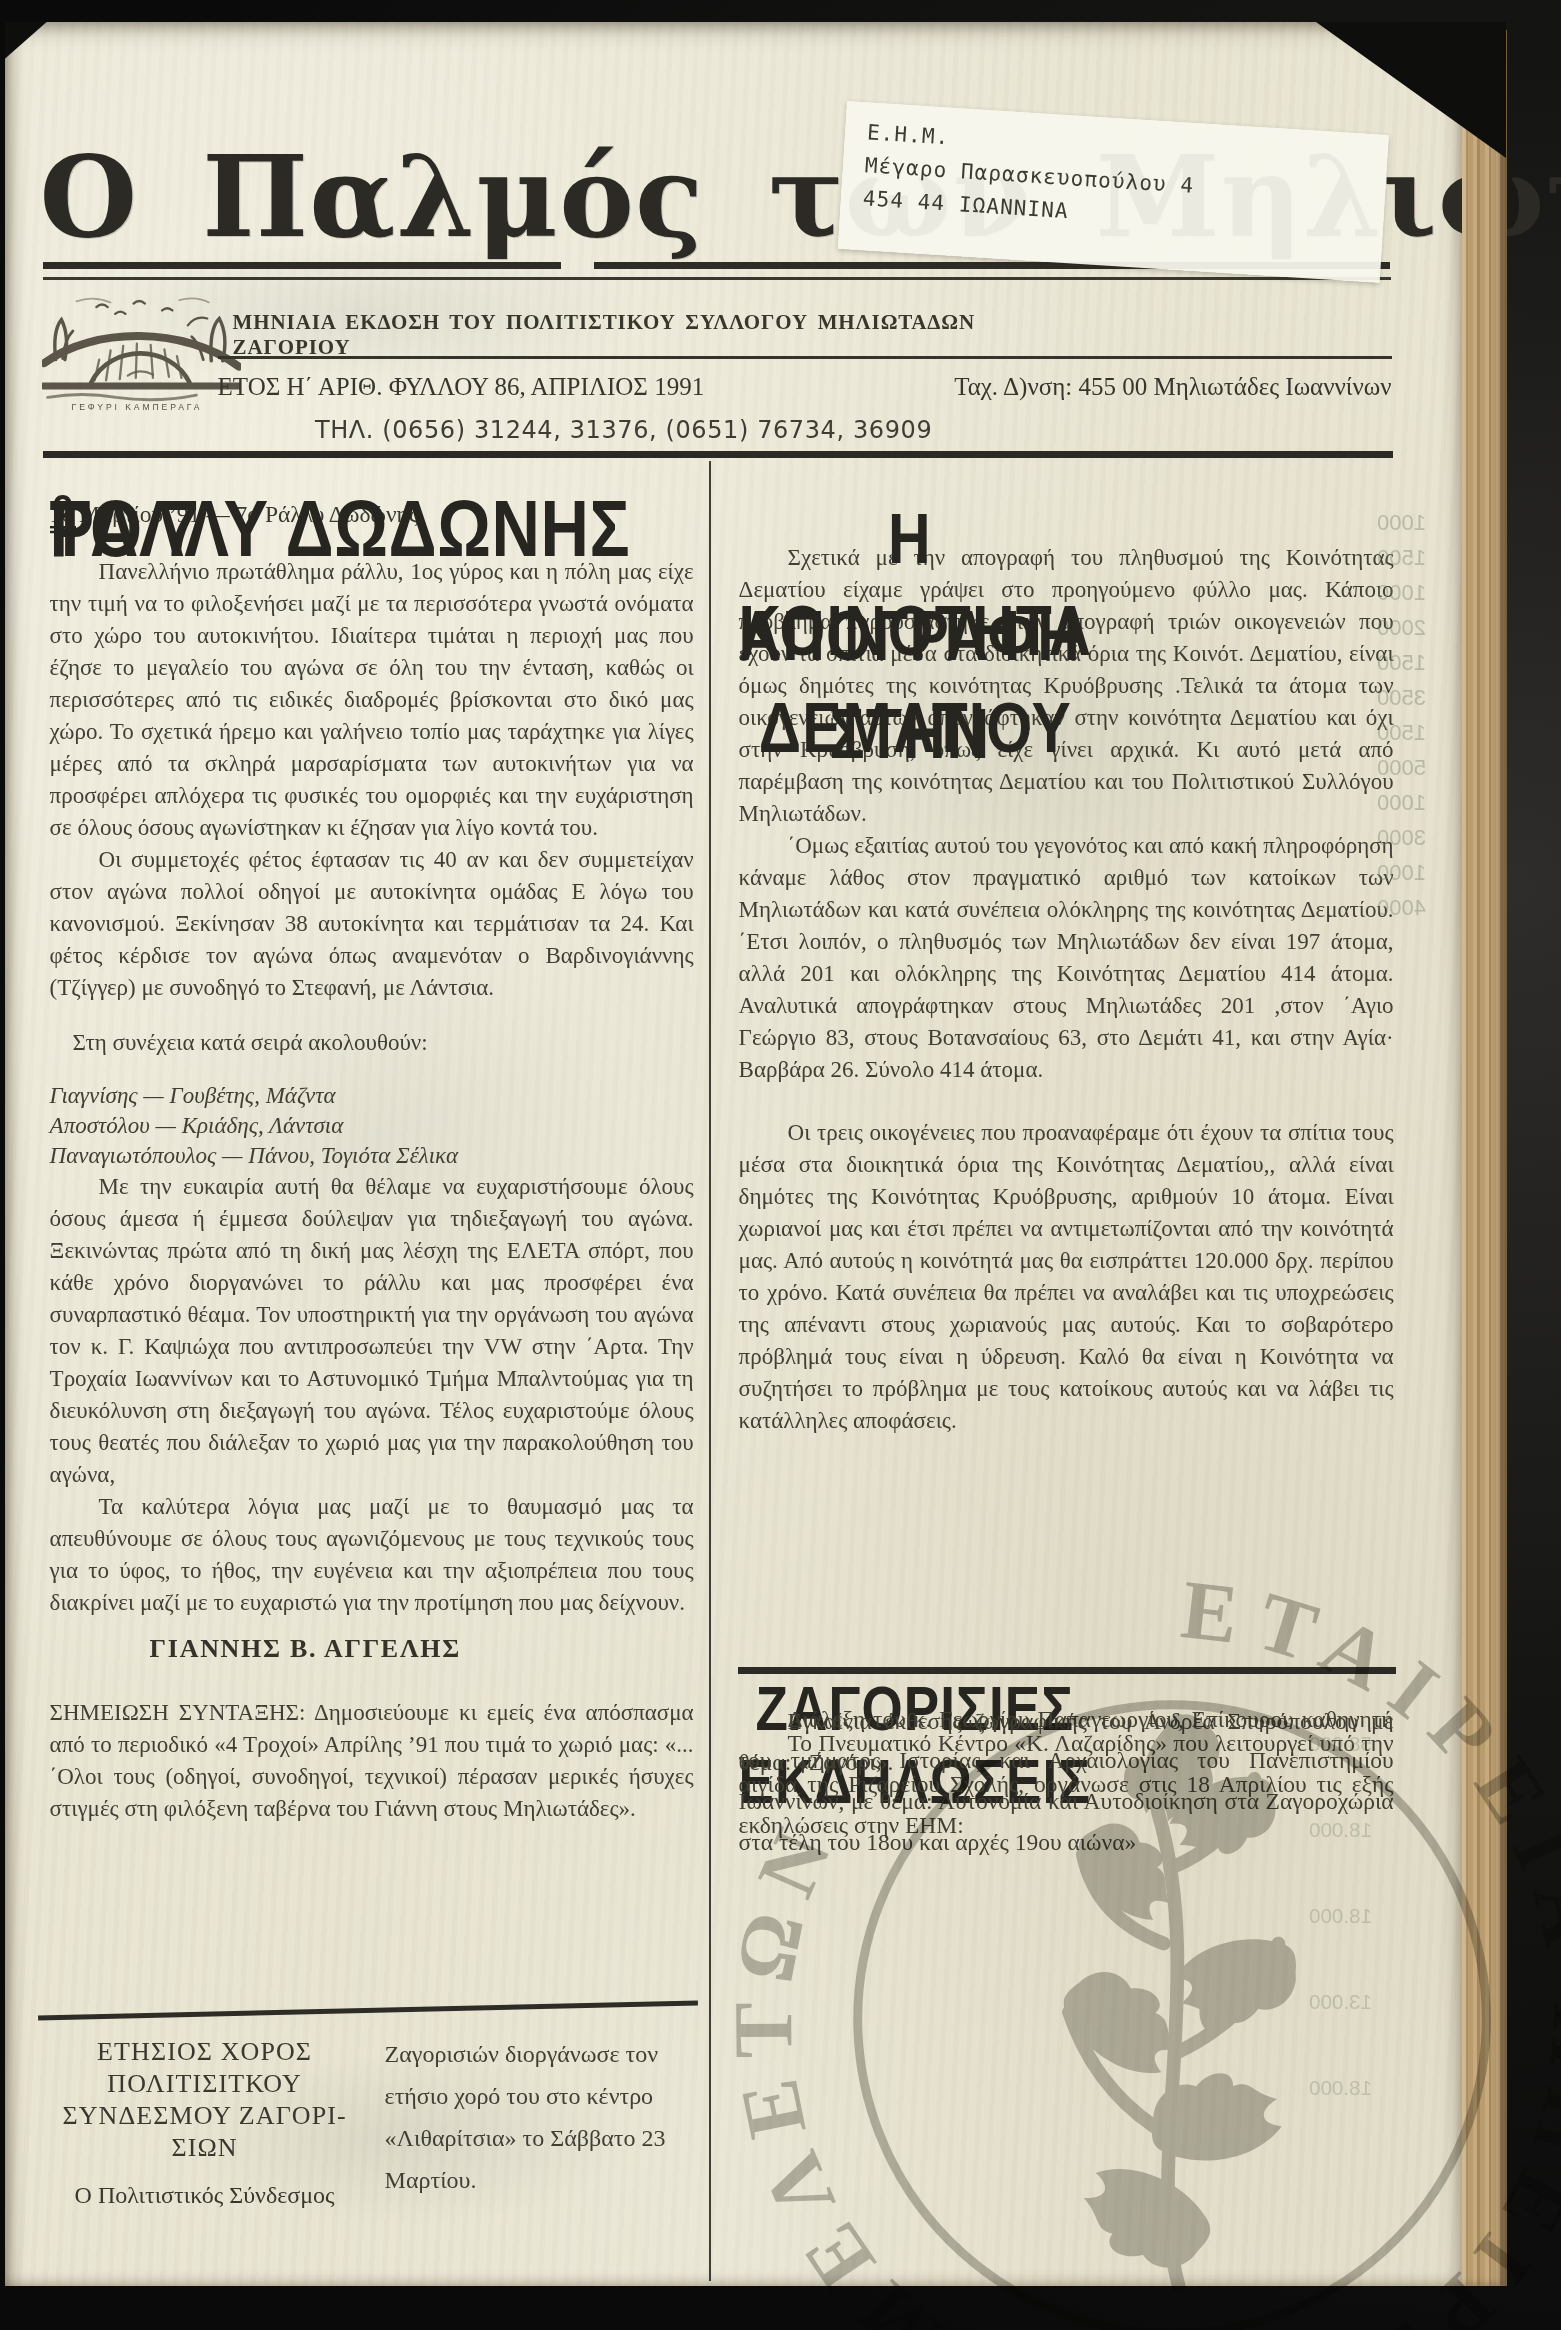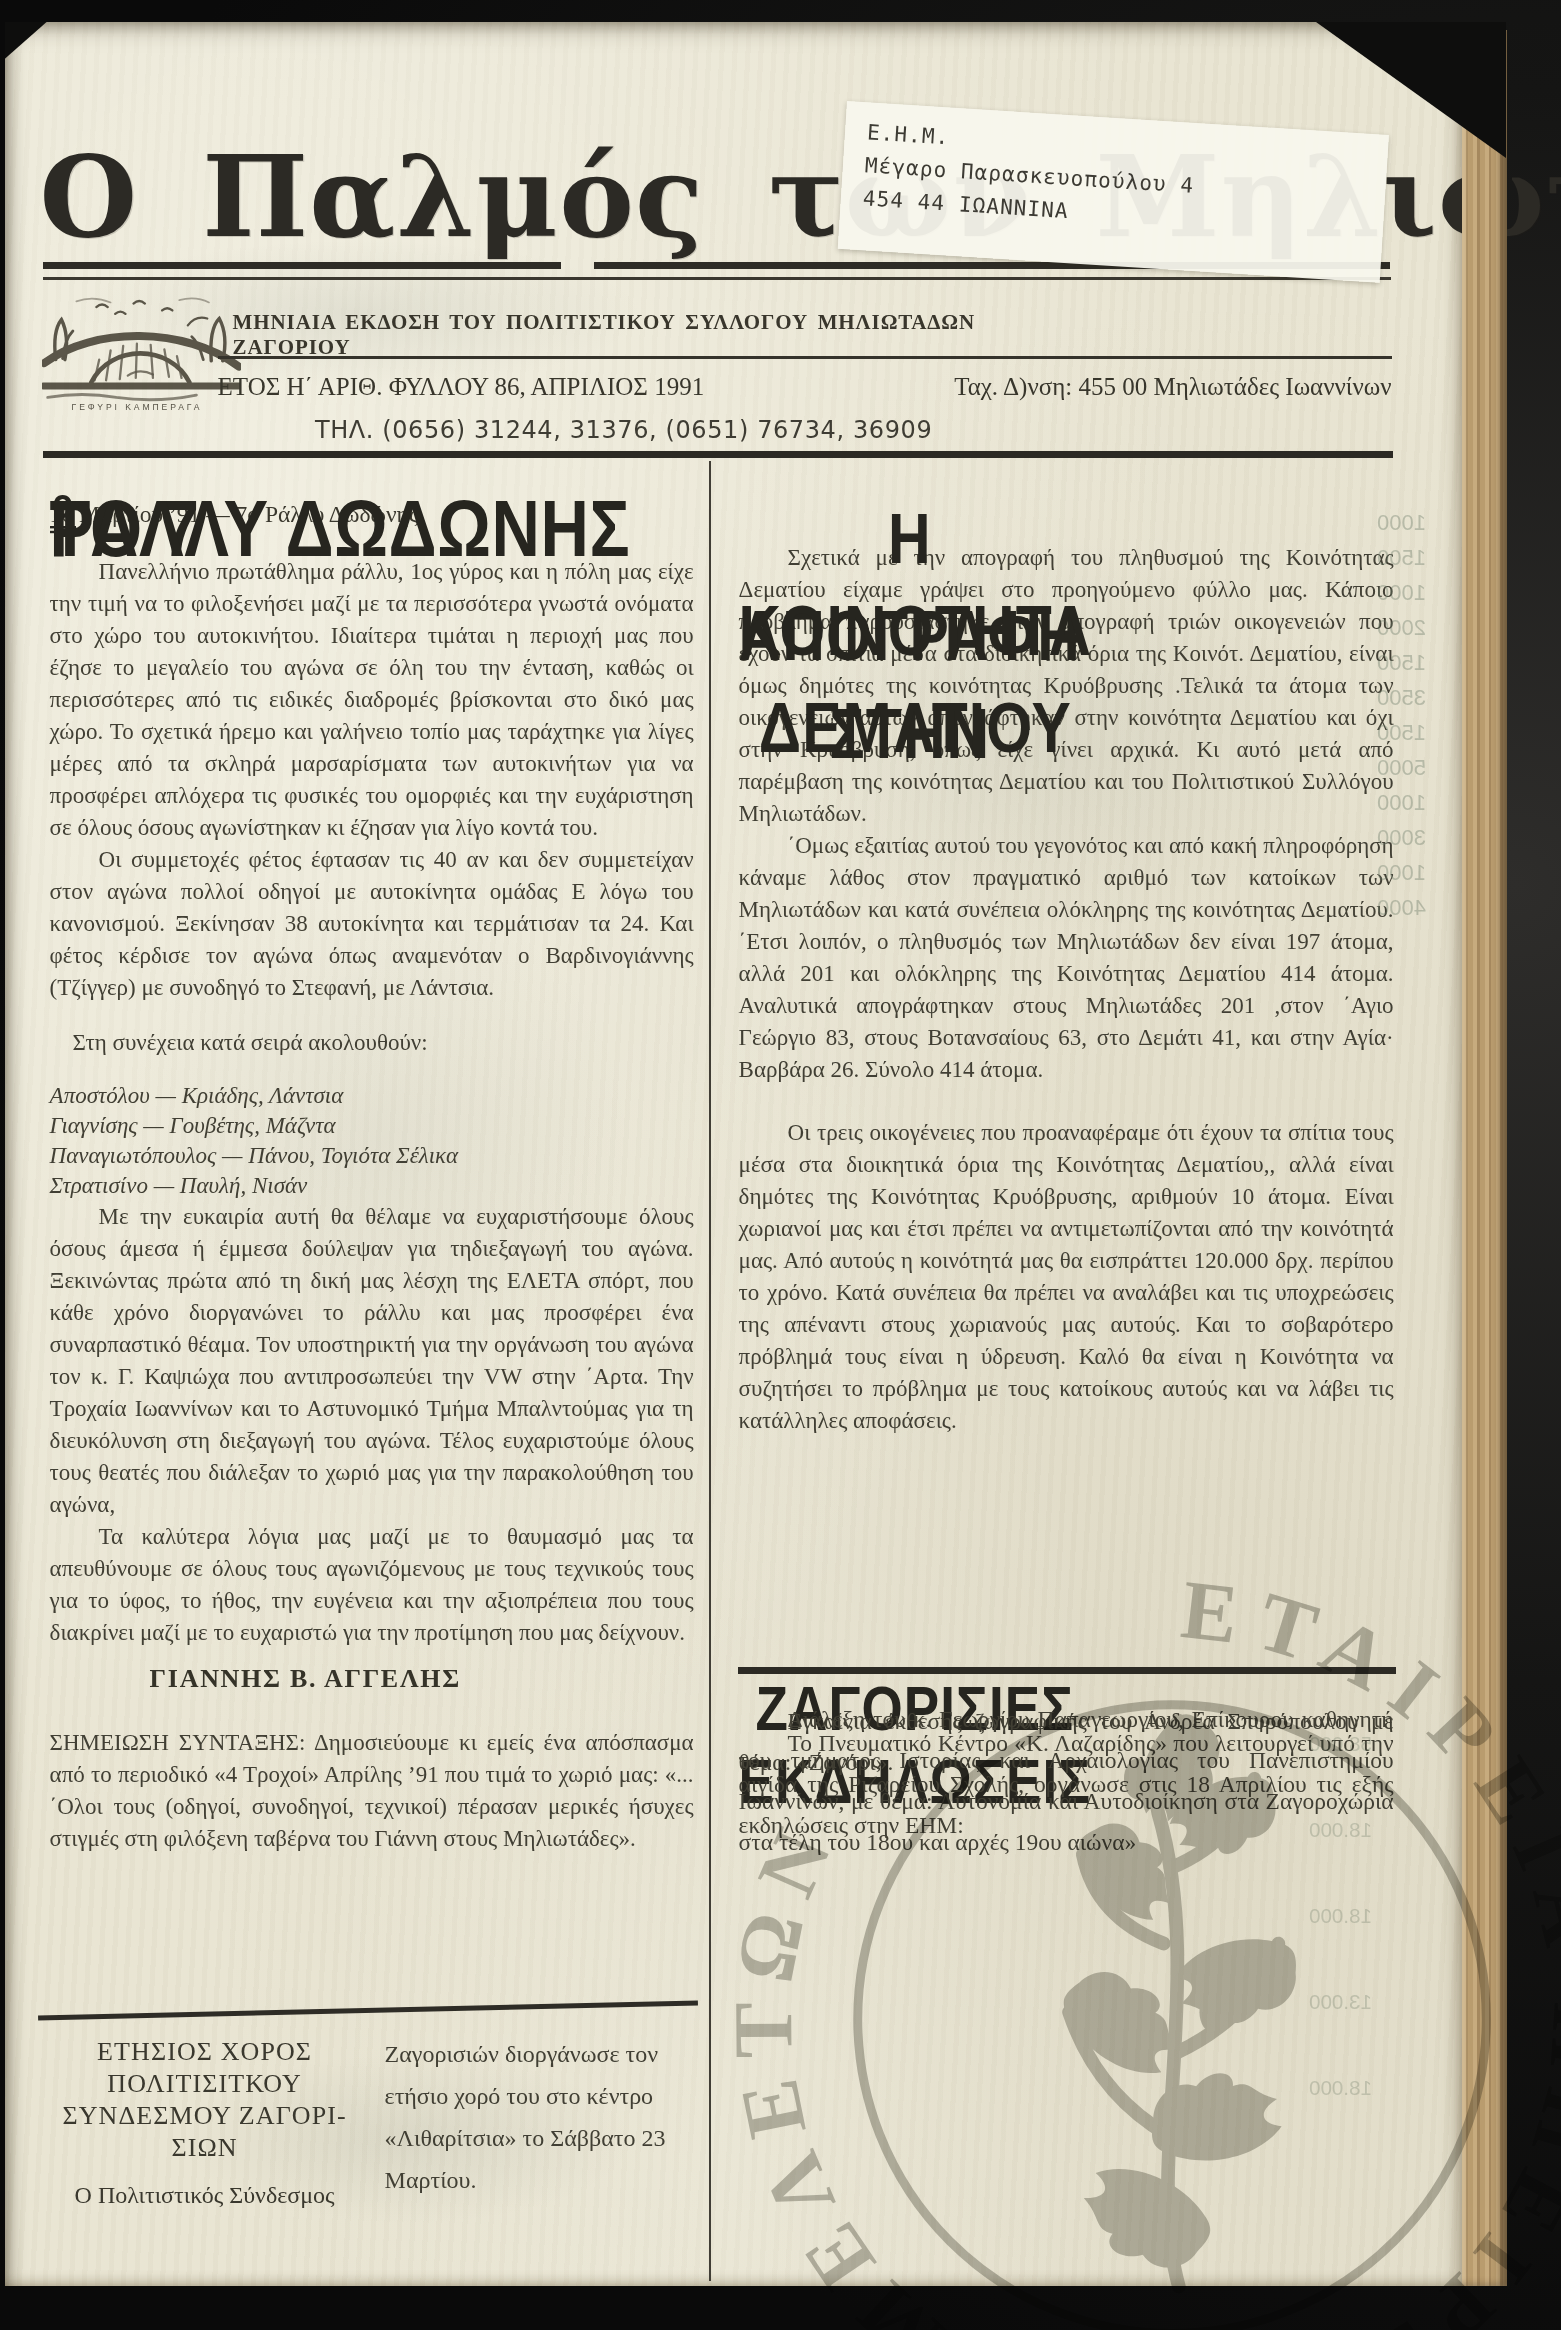--- a/index.html
+++ b/index.html
@@ -176,24 +176,23 @@
             <span class="ord">ο</span>
             <span> ΡΑΛΛΥ ΔΩΔΩΝΗΣ</span>
           </span>
         </h1>
       <div class="dateline">10 Μαρτίου ’91 — 7ο Ράλλυ Δωδώνης</div>
       <p class="body-p first-gap">Πανελλήνιο πρωτάθλημα ράλλυ, 1ος γύρος και η πόλη μας είχε την τιμή να το φιλοξενήσει μαζί με τα περισσότερα γνωστά ονόματα στο χώρο του αυτοκινήτου. Ιδιαίτερα τιμάται η περιοχή μας που έζησε το μεγαλείο του αγώνα σε όλη του την ένταση, καθώς οι περισσότερες από τις ειδικές διαδρομές βρίσκονται στο δικό μας χώρο. Το σχετικά ήρεμο και γαλήνειο τοπίο μας ταράχτηκε για λίγες μέρες από τα σκληρά μαρσαρίσματα των αυτοκινήτων για να προσφέρει απλόχερα τις φυσικές του ομορφιές και την ευχάριστηση σε όλους όσους αγωνίστηκαν κι έζησαν για λίγο κοντά του.</p>
       <p class="body-p">Οι συμμετοχές φέτος έφτασαν τις 40 αν και δεν συμμετείχαν στον αγώνα πολλοί οδηγοί με αυτοκίνητα ομάδας Ε λόγω του κανονισμού. Ξεκίνησαν 38 αυτοκίνητα και τερμάτισαν τα 24. Και φέτος κέρδισε τον αγώνα όπως αναμενόταν ο Βαρδινογιάννης (Τζίγγερ) με συνοδηγό το Στεφανή, με Λάντσια.</p>
       <p class="results-intro">Στη συνέχεια κατά σειρά ακολουθούν:</p>
       <div>
 
-      <div class="result-line">Αποστόλου — Κριάδης, Λάντσια</div>
-          <div class="result-line">Γιαγνίσης — Γουβέτης, Μάζντα</div>
+      <div class="result-line">Γιαγνίσης — Γουβέτης, Μάζντα</div>
+          <div class="result-line">Αποστόλου — Κριάδης, Λάντσια</div>
           <div class="result-line">Παναγιωτόπουλος — Πάνου, Τογιότα Σέλικα</div>
-          <div class="result-line">Στρατισίνο — Παυλή, Νισάν</div>
         </div>
       <p class="body-p">Με την ευκαιρία αυτή θα θέλαμε να ευχαριστήσουμε όλους όσους άμεσα ή έμμεσα δούλεψαν για τηδιεξαγωγή του αγώνα. Ξεκινώντας πρώτα από τη δική μας λέσχη της ΕΛΕΤΑ σπόρτ, που κάθε χρόνο διοργανώνει το ράλλυ και μας προσφέρει ένα συναρπαστικό θέαμα. Τον υποστηρικτή για την οργάνωση του αγώνα τον κ. Γ. Καψιώχα που αντιπροσωπεύει την VW στην ΄Αρτα. Την Τροχαία Ιωαννίνων και το Αστυνομικό Τμήμα Μπαλντούμας για τη διευκόλυνση στη διεξαγωγή του αγώνα. Τέλος ευχαριστούμε όλους τους θεατές που διάλεξαν το χωριό μας για την παρακολούθηση του αγώνα,</p>
       <p class="body-p">Τα καλύτερα λόγια μας μαζί με το θαυμασμό μας τα απευθύνουμε σε όλους τους αγωνιζόμενους με τους τεχνικούς τους για το ύφος, το ήθος, την ευγένεια και την αξιοπρέπεια που τους διακρίνει μαζί με το ευχαριστώ για την προτίμηση που μας δείχνουν.</p>
       <div class="byline">ΓΙΑΝΝΗΣ Β. ΑΓΓΕΛΗΣ</div>
       <p class="note-p">ΣΗΜΕΙΩΣΗ ΣΥΝΤΑΞΗΣ: Δημοσιεύουμε κι εμείς ένα απόσπασμα από το περιοδικό «4 Τροχοί» Απρίλης ’91 που τιμά το χωριό μας: «... ΄Ολοι τους (οδηγοί, συνοδηγοί, τεχνικοί) πέρασαν μερικές ήσυχες στιγμές στη φιλόξενη ταβέρνα του Γιάννη στους Μηλιωτάδες».</p>
     </div>
 
     <div class="rule-slant"></div>
     <div class="dance">
       <div class="dance-left">

